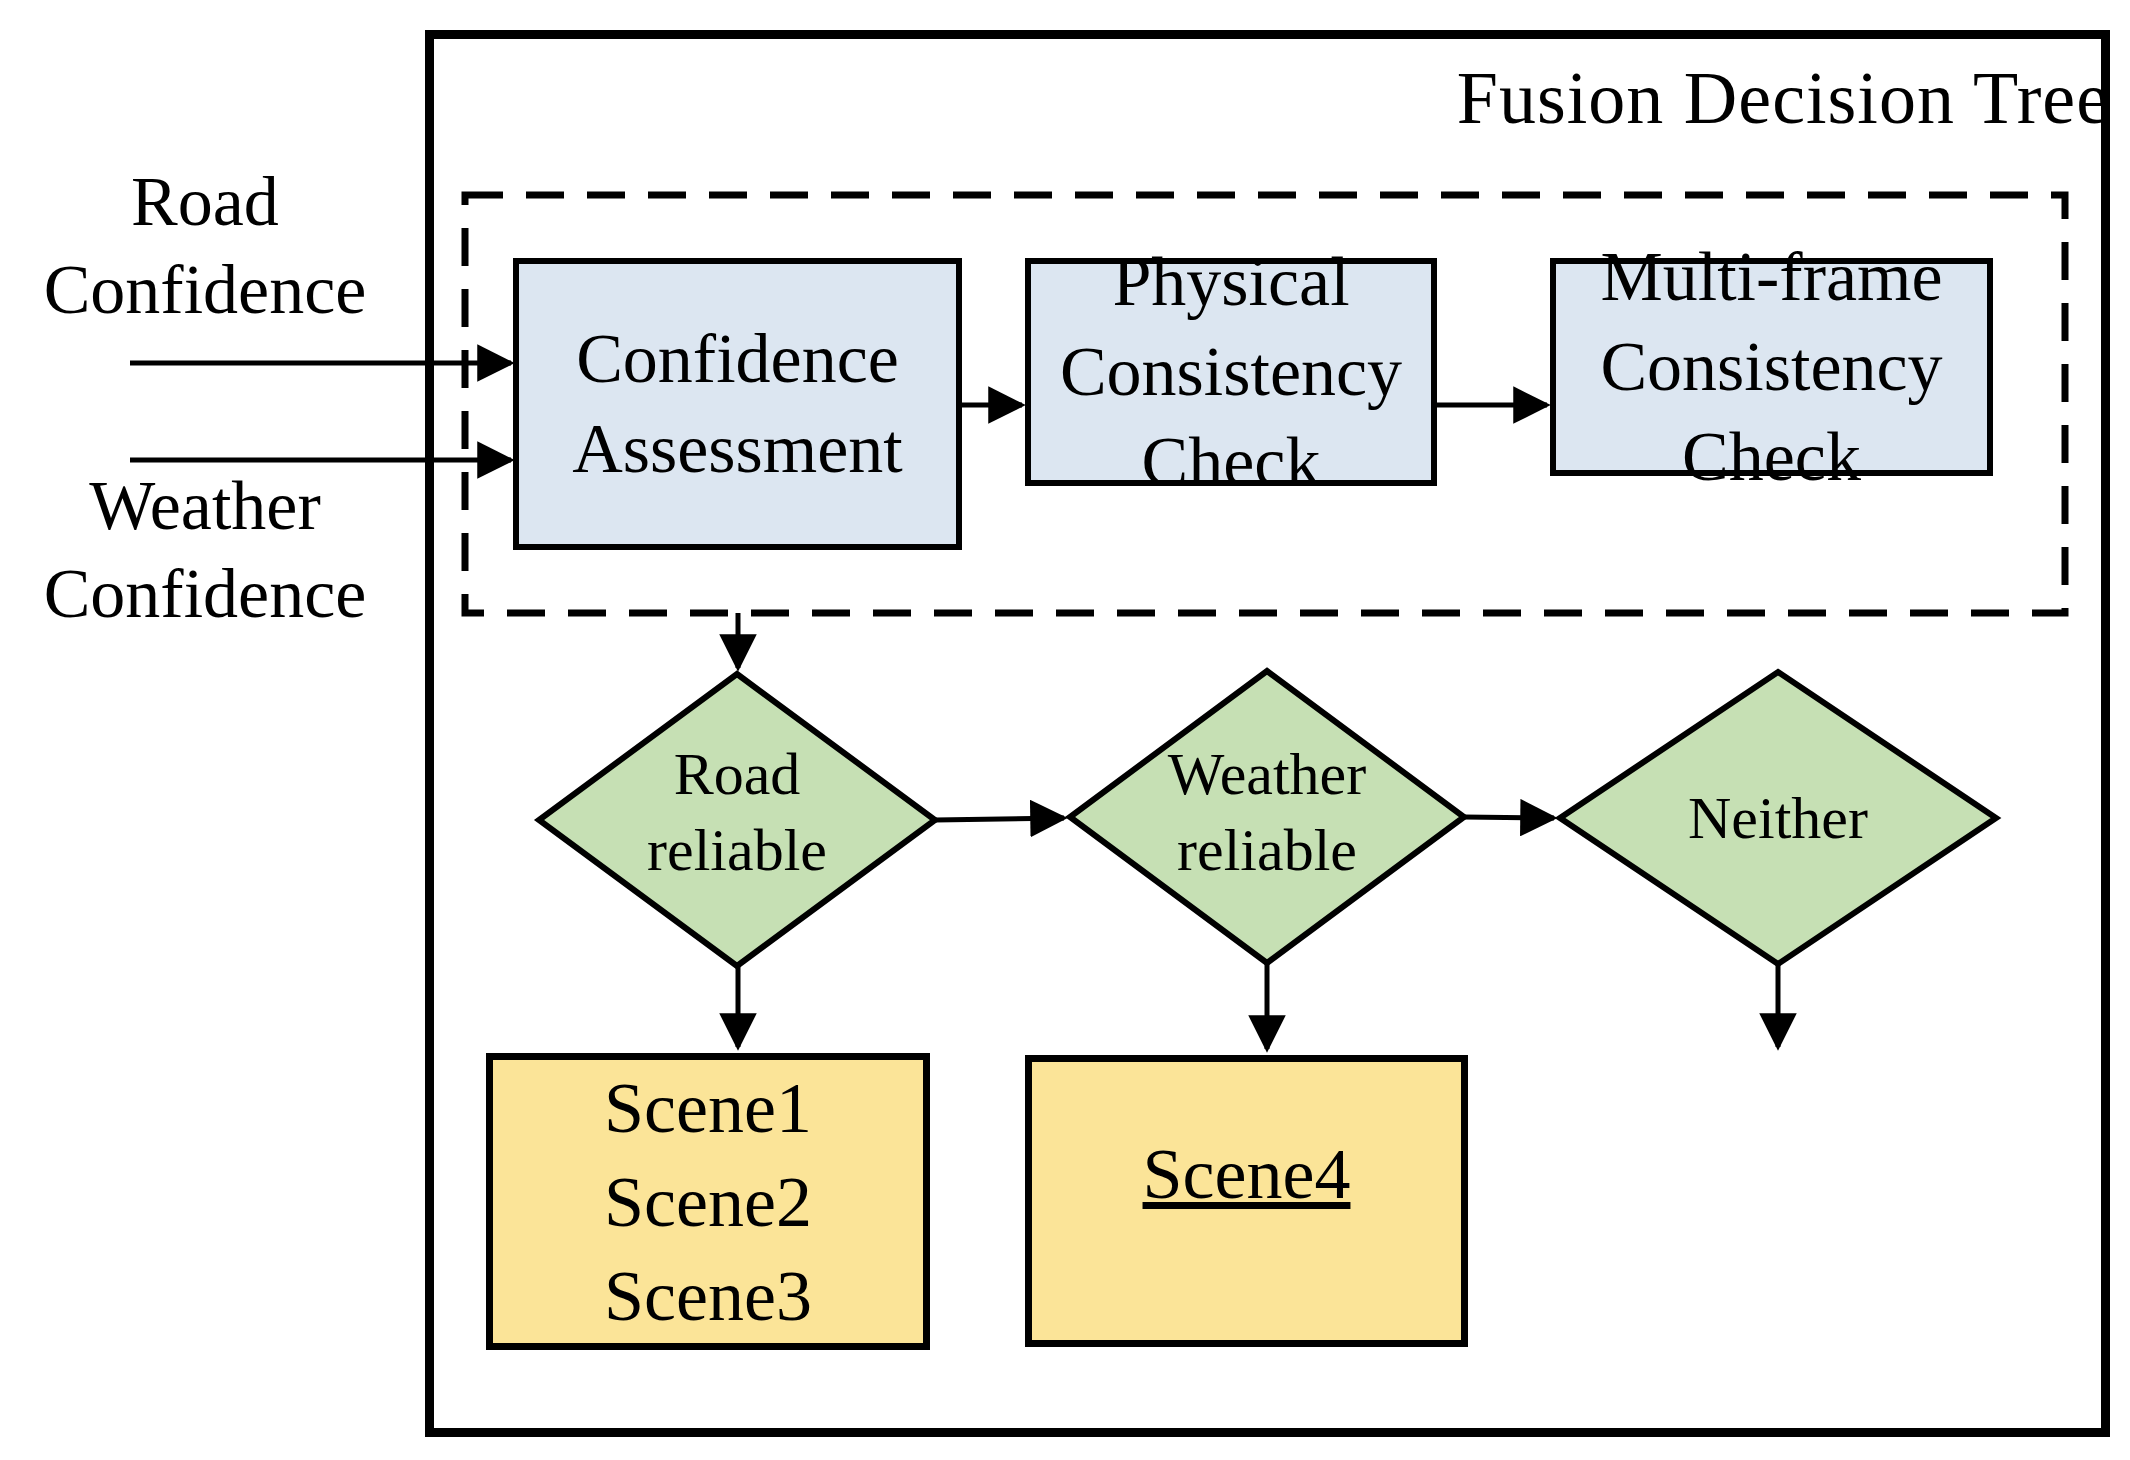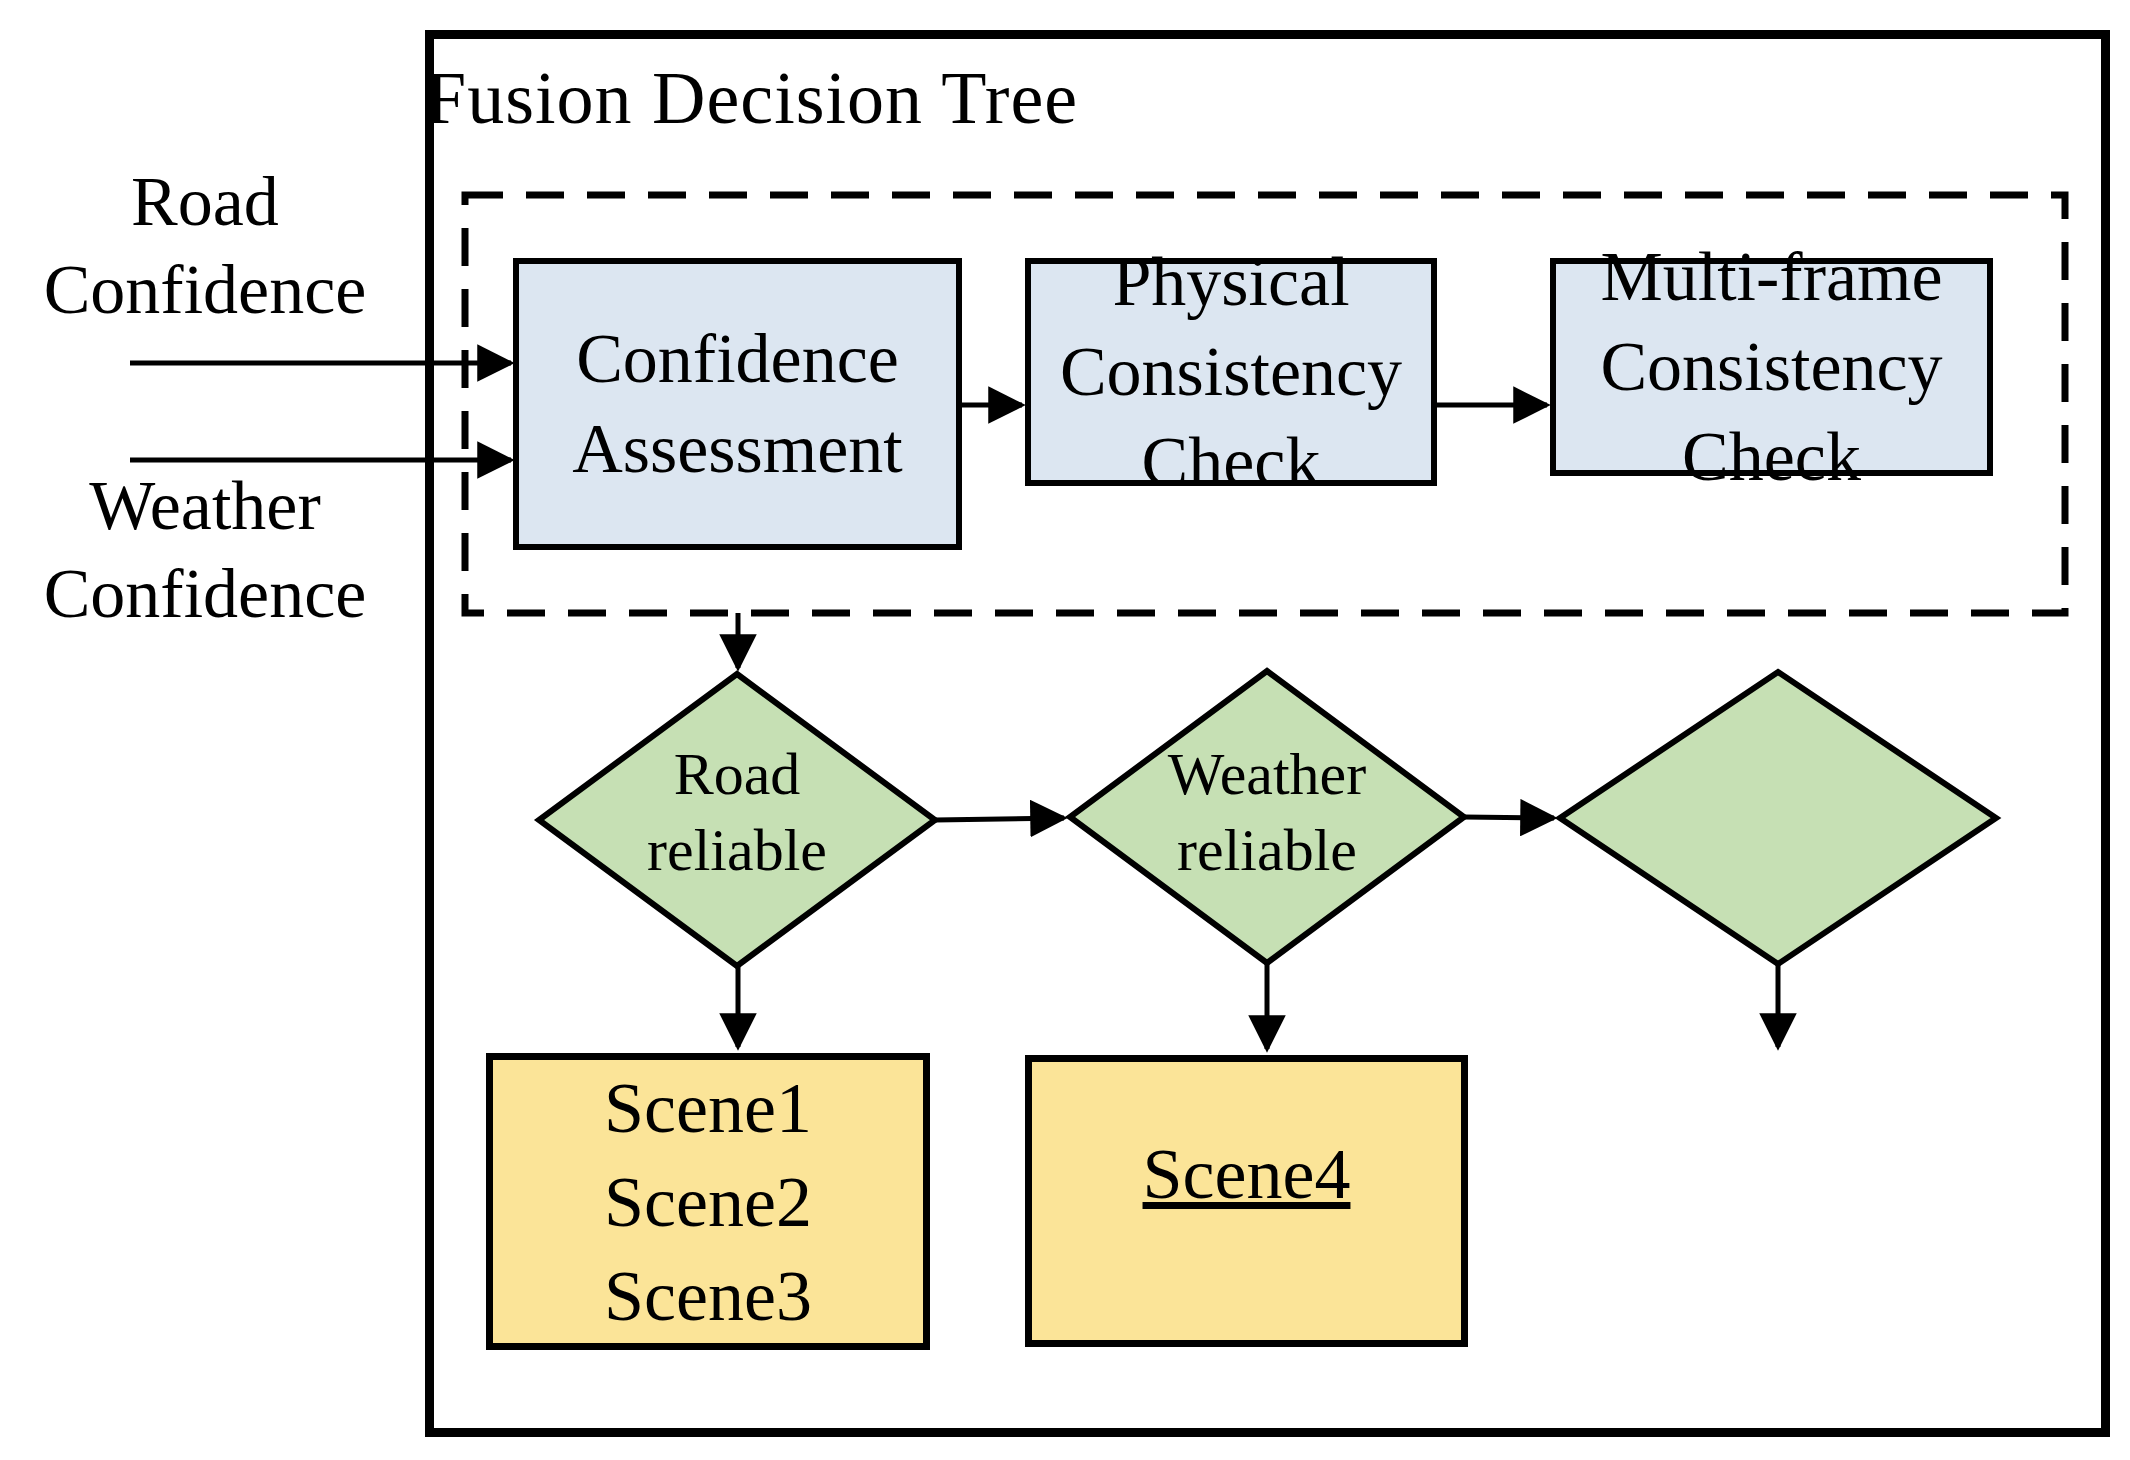--- a/index.html
+++ b/index.html
@@ -8,21 +8,21 @@
     font-family:"Liberation Serif","DejaVu Serif",serif;color:#000;
     overflow:hidden;
   }
   .layer{position:absolute;left:0;top:0;width:2130px;height:1460px;}
   .outer-box{
     position:absolute;left:425px;top:30px;width:1685px;height:1407px;
     border:9px solid #000;box-sizing:border-box;background:transparent;
   }
   .diagram-title{
     position:absolute;left:425px;top:56px;width:1685px;
-    text-align:left;font-size:74px;letter-spacing:1px;white-space:pre;
+    text-align:right;font-size:74px;letter-spacing:1px;white-space:pre;
   }
   .side-label{
     position:absolute;text-align:center;font-size:70px;line-height:88px;
     white-space:pre-line;
   }
   .side-label.in1{left:20px;top:158px;width:370px;}
   .side-label.in2{left:20px;top:462px;width:370px;}
   .pbox{
     position:absolute;background:var(--process-fill,#dce6f1);
     border:6px solid #000;box-sizing:border-box;
@@ -92,19 +92,20 @@
 Consistency
 Check</div>
   <div class="pbox p3">Multi-frame
 Consistency
 Check</div>
 
   <div class="dlabel" style="left:737px;top:812px;">Road
 reliable</div>
   <div class="dlabel" style="left:1267px;top:812px;">Weather
 reliable</div>
+  <div class="dlabel" style="left:1778px;top:818px;">Neither</div>
 
   <div class="obox o1">Scene1
 Scene2
 Scene3</div>
   <div class="obox o2">Scene4</div>
 
 </div>
 
 </body></html>

